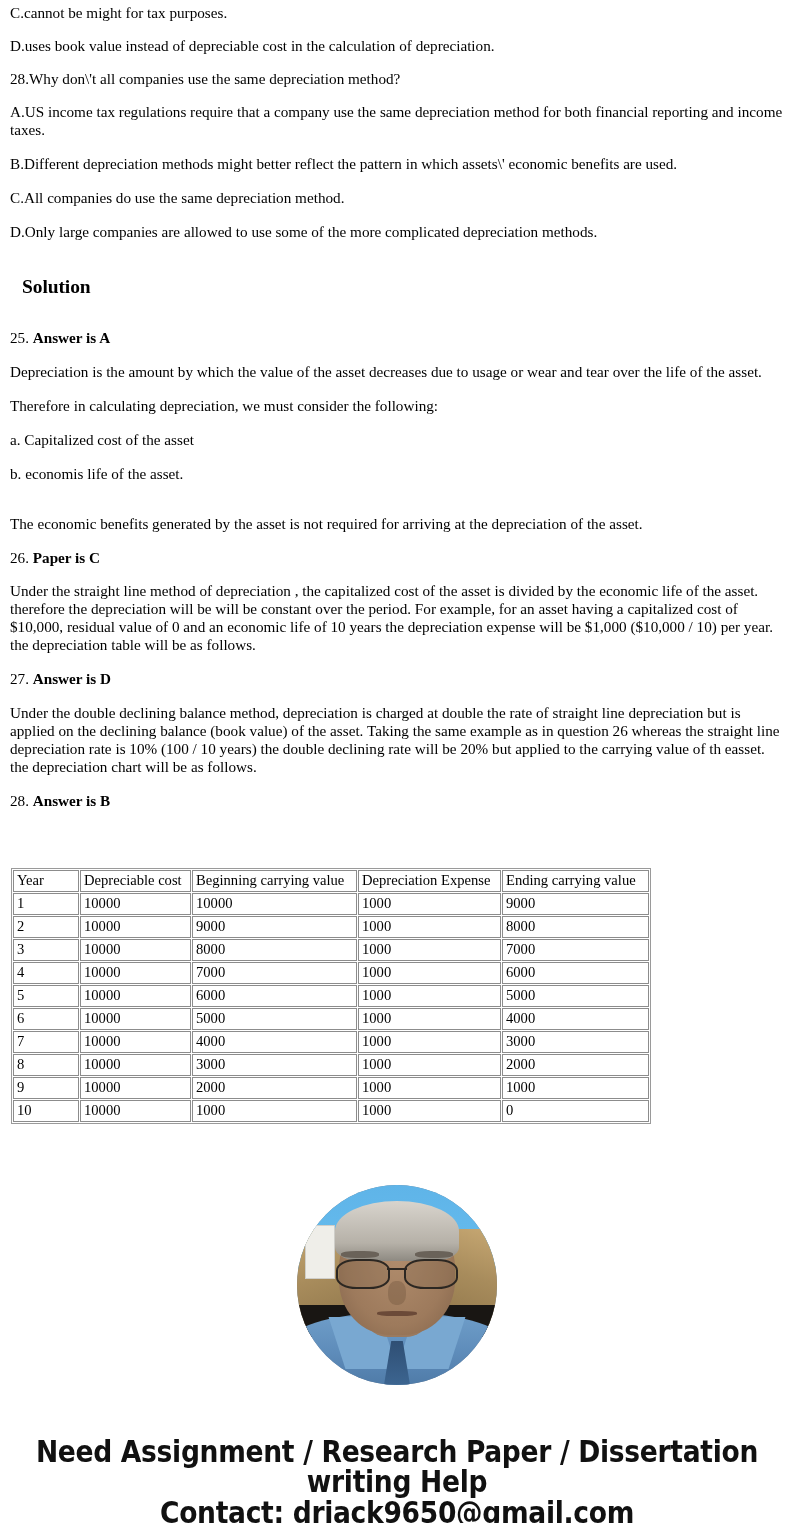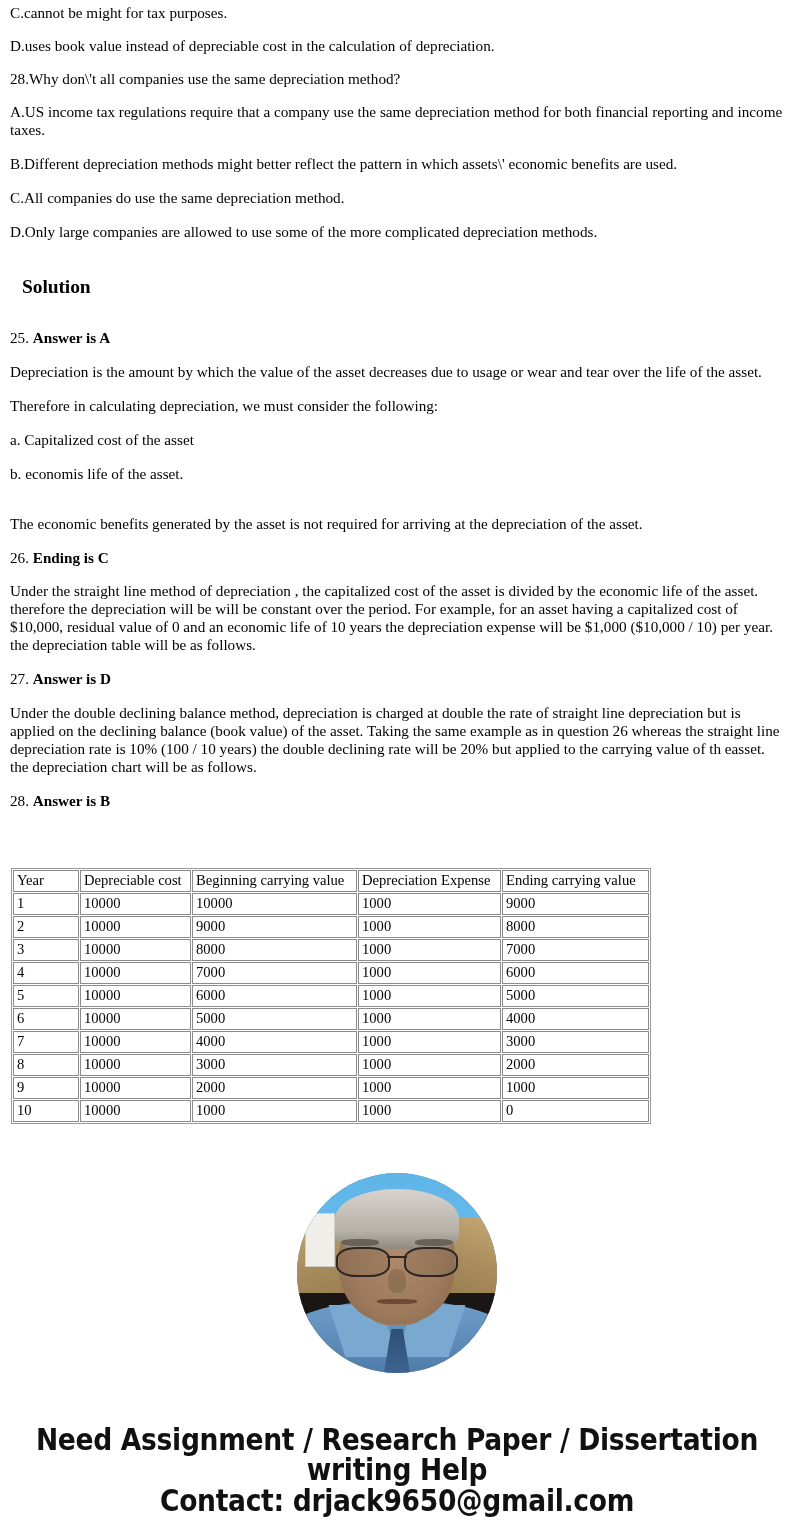--- a/index.html
+++ b/index.html
@@ -49,21 +49,21 @@
     line-height: 1.18;
   }
   .answer-line .num { font-weight: normal; }
   .answer-line .ans { font-weight: bold; }
 
   
   table.dep-table {
     border-collapse: separate;
     border-spacing: 1px;
     border: 1px solid #9a9a9a;
-    margin: 0 0 4px 1px;
+    margin: 0 0 16px 1px;
     width: 638px;
     table-layout: fixed;
     background: #ffffff;
   }
   table.dep-table td,
   table.dep-table th {
     border: 1px solid #8c8c8c;
     font-size: 14.6px;
     font-weight: normal;
     text-align: left;
@@ -283,21 +283,21 @@
     <div class="spacer-sm" style="height:16px;"></div>
     <div class="spacer-sm" style="height:16px;"></div>
     <p class="para">The economic benefits generated by the asset is not required for arriving at the depreciation of the asset.</p>
   </div>
 
   <div class="spacer-sm" style="height:16px;"></div>
 
   <div>
     <p class="para answer-line">
       <span class="num">26.</span>
-      <span class="ans">Ending is C</span>
+      <span class="ans">Paper is C</span>
     </p>
     <div class="spacer-sm" style="height:16px;"></div>
     <p class="para">Under the straight line method of depreciation , the capitalized cost of the asset is divided by the economic life of the asset. therefore the depreciation will be will be constant over the period. For example, for an asset having a capitalized cost of $10,000, residual value of 0 and an economic life of 10 years the depreciation expense will be $1,000 ($10,000 / 10) per year. the depreciation table will be as follows.</p>
   </div>
 
   <div class="spacer-sm" style="height:16px;"></div>
 
   <div>
     <p class="para answer-line">
       <span class="num">27.</span>

